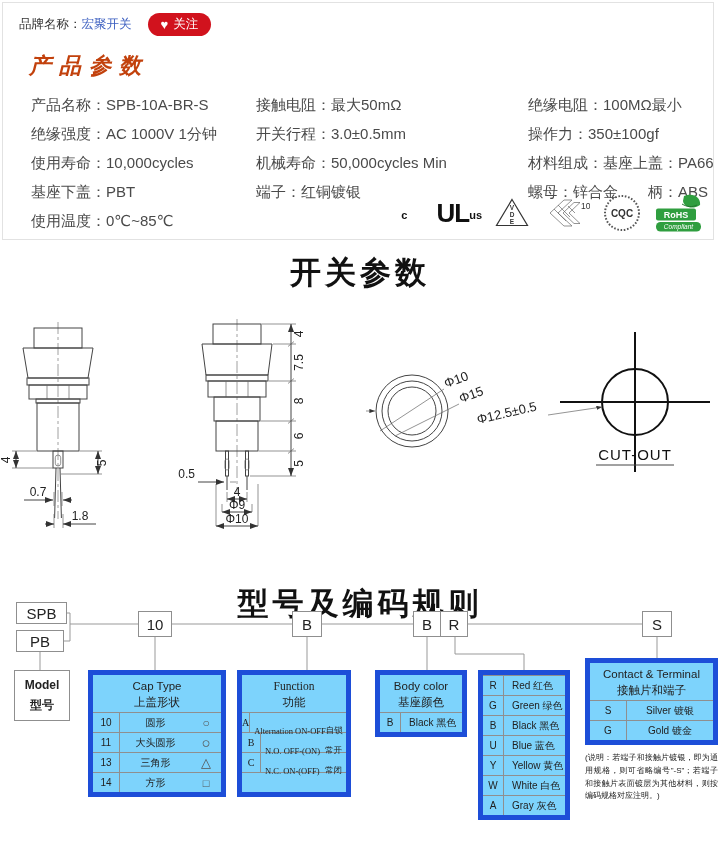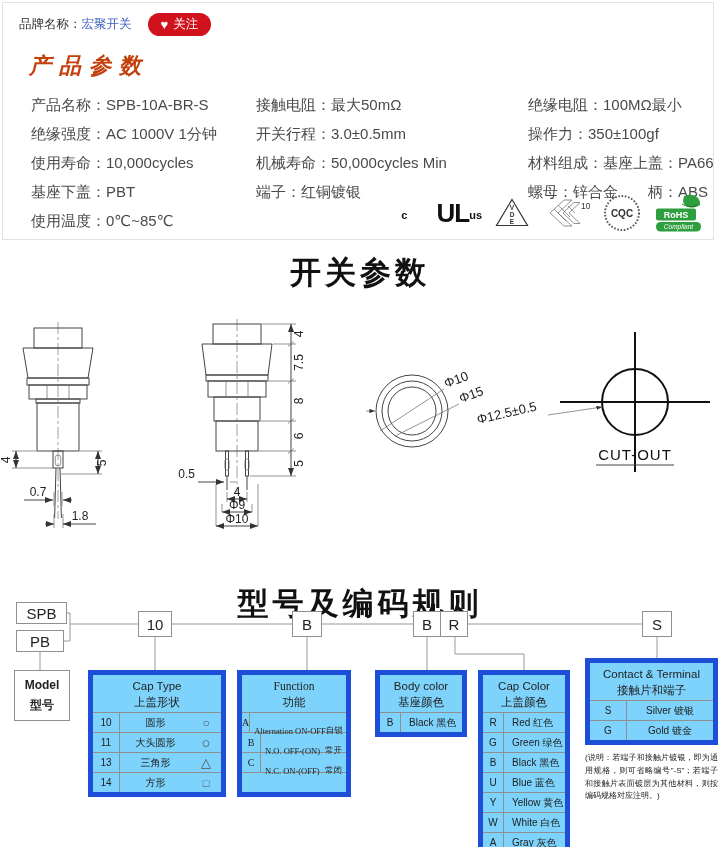--- a/index.html
+++ b/index.html
@@ -301,24 +301,20 @@
       <div>Body color</div>
       <div>基座颜色</div>
     </div>
     <div class="ct-row">
       <span class="cc w20">B</span>
       <span class="cnl">Black 黑色</span>
     </div>
   </div>
 
   <div class="ct" style="left:478px;top:78px;width:92px;">
-    <div class="ct-h">
-      <div>Cap Color</div>
-      <div>上盖颜色</div>
-    </div>
     <div class="ct-row">
       <span class="cc w20">R</span>
       <span class="cnl">Red 红色</span>
     </div>
     <div class="ct-row">
       <span class="cc w20">G</span>
       <span class="cnl">Green 绿色</span>
     </div>
     <div class="ct-row">
       <span class="cc w20">B</span>

